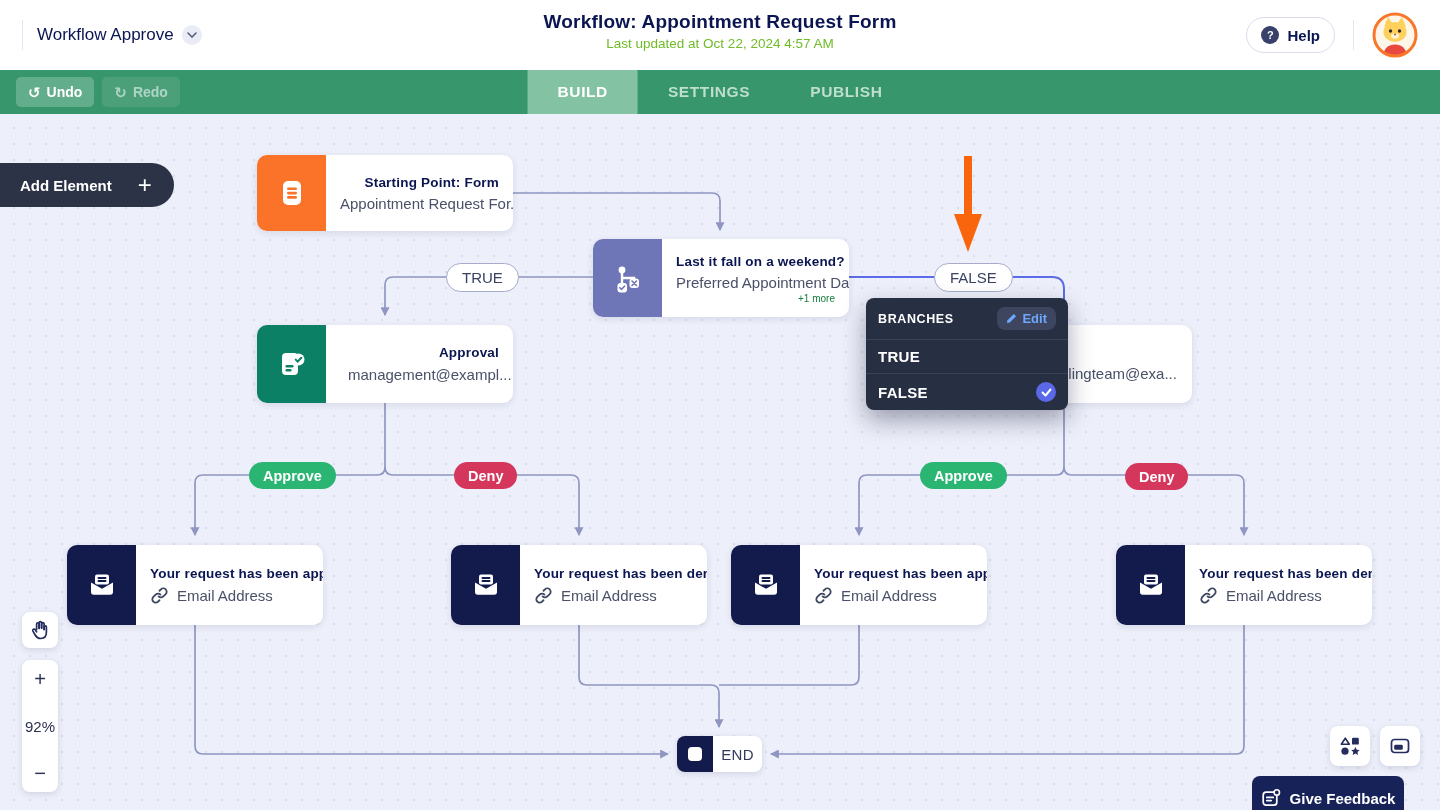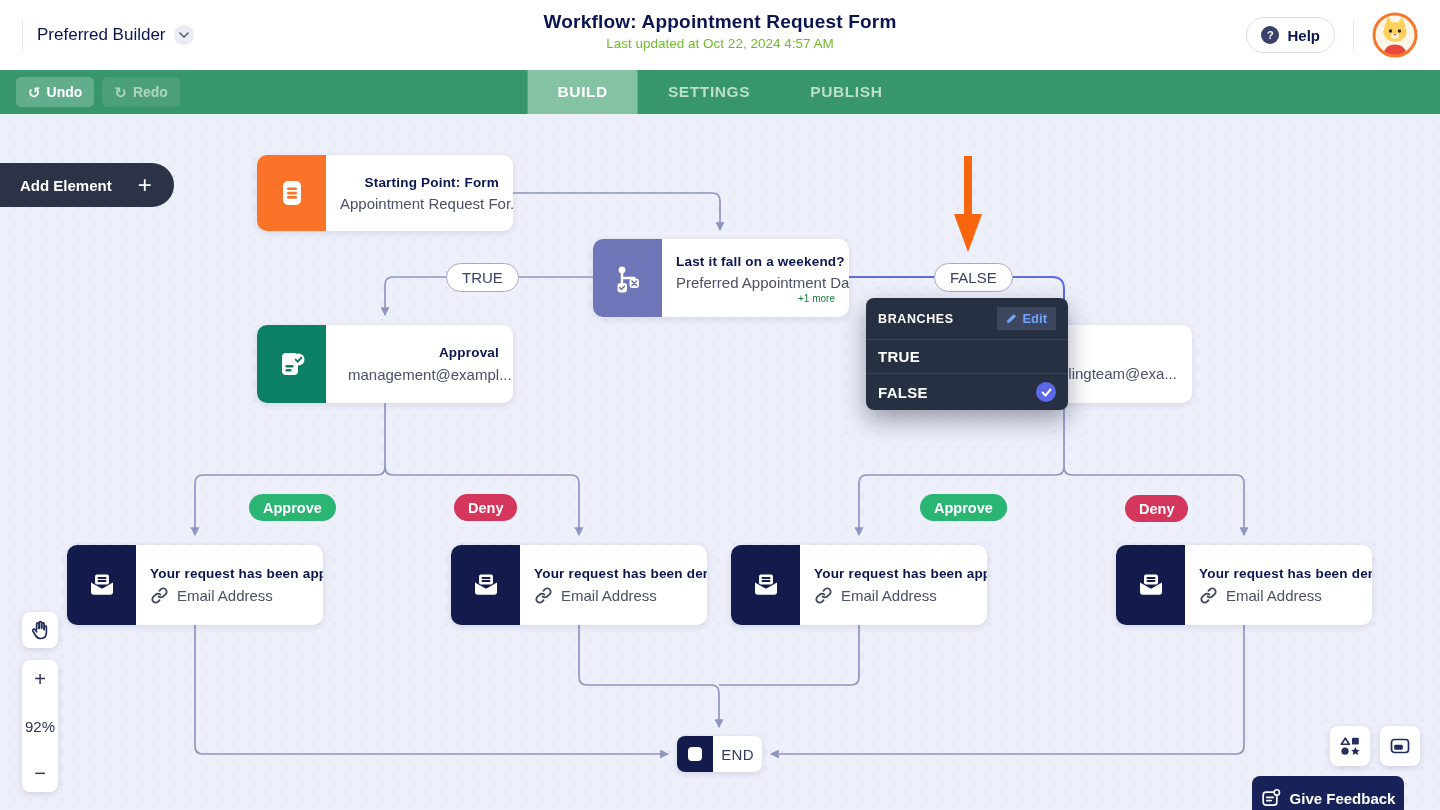--- a/index.html
+++ b/index.html
@@ -44,32 +44,32 @@
   .node-title { font-size:13.5px; font-weight:700; color:#0A1551; letter-spacing:.2px; white-space:nowrap; }
   .node-sub { font-size:15px; color:#4A5168; white-space:nowrap; }
   .node-row { display:flex; align-items:center; gap:8px; font-size:15px; color:#4A5168; white-space:nowrap; }
   .more { font-size:10px; color:#15803d; margin-top:-3px; padding-left:4px; }
   .ic-orange { background:#FA7329; }
   .ic-purple { background:#6F76B7; }
   .ic-green  { background:#0B8065; }
   .ic-navy   { background:#131B4D; }
 
   .branch-pill { position:absolute; background:#fff; border:1.5px solid #A6ABCB; color:#3A4163; border-radius:15px; height:29px; display:flex; align-items:center; padding:0 15px; font-size:15px; z-index:3; cursor:pointer; }
-  .outcome-pill { position:absolute; height:27px; border-radius:14px; display:flex; align-items:center; padding:0 14px; font-size:14.5px; font-weight:700; color:#fff; z-index:3; cursor:pointer;margin-top:32px; }
+  .outcome-pill { position:absolute; height:27px; border-radius:14px; display:flex; align-items:center; padding:0 14px; font-size:14.5px; font-weight:700; color:#fff; z-index:3; cursor:pointer; }
   .approve { background:#2BB573; }
   .deny { background:#D5365B; }
 
   .add-element { position:absolute; left:0; top:49px; height:44px; background:#2C3347; color:#fff; border:none; border-radius:0 26px 26px 0; display:flex; align-items:center; gap:26px; padding:0 22px 0 20px; font-size:15px; font-weight:700; z-index:4; cursor:pointer; font-family:inherit; }
   .add-plus { font-size:24px; font-weight:400; line-height:1; }
 
   
   .menu { position:absolute; left:866px; top:184px; width:202px; background:#272F42; border-radius:8px; box-shadow:0 10px 24px rgba(15,20,50,.38); z-index:6; overflow:hidden; }
   .menu-head { display:flex; align-items:center; justify-content:space-between; padding:9px 12px; border-bottom:1px solid #3A4257; }
   .menu-title { color:#fff; font-size:12.5px; font-weight:800; letter-spacing:.6px; }
-  .edit-btn { display:flex; align-items:center; gap:5px; background:#3D465E; border:none; border-radius:0; color:#6FA6FF; font-size:13px; font-weight:600; padding:4px 9px; cursor:pointer; font-family:inherit; }
+  .edit-btn { display:flex; align-items:center; gap:5px; background:#3D465E; border:none; border-radius:8px; color:#6FA6FF; font-size:13px; font-weight:600; padding:4px 9px; cursor:pointer; font-family:inherit; }
   .menu-item { display:flex; align-items:center; justify-content:space-between; padding:8px 12px; color:#fff; font-size:15px; font-weight:600; letter-spacing:.3px; cursor:pointer; }
   .menu-item + .menu-item { border-top:1px solid #3A4257; }
   .check-circle { width:20px; height:20px; border-radius:50%; background:#5B68E8; display:flex; align-items:center; justify-content:center; }
 
   .orange-arrow { position:absolute; left:954px; top:42px; z-index:7; }
 
   
   .end-node { position:absolute; left:677px; top:622px; width:85px; height:36px; display:flex; background:#fff; border-radius:8px; box-shadow:0 2px 6px rgba(40,48,90,.14); z-index:2; cursor:pointer; }
   .end-icon { width:36px; flex:0 0 36px; background:#131B4D; border-radius:8px 0 0 8px; display:flex; align-items:center; justify-content:center; }
   .end-sq { width:14px; height:14px; background:#fff; border-radius:4px; }
@@ -88,21 +88,21 @@
 </style>
 </head>
 <body>
 
 <div class="app">
 
   <header class="header">
     <div class="h-left">
       <div class="h-div"></div>
       <div class="product">
-        <span>Preferred Builder</span>
+        <span>Workflow Approve</span>
         <span class="chev-circle">
           <svg width="10" height="6" viewBox="0 0 10 6">
               <path d="M1 1l4 4 4-4" fill="none" stroke="#596080" stroke-width="1.6" stroke-linecap="round"></path>
             </svg>
         </span>
       </div>
     </div>
     <div class="h-center">
       <div class="h-title">Workflow: Appointment Request Form</div>
       <div class="h-sub">Last updated at Oct 22, 2024 4:57 AM</div>

